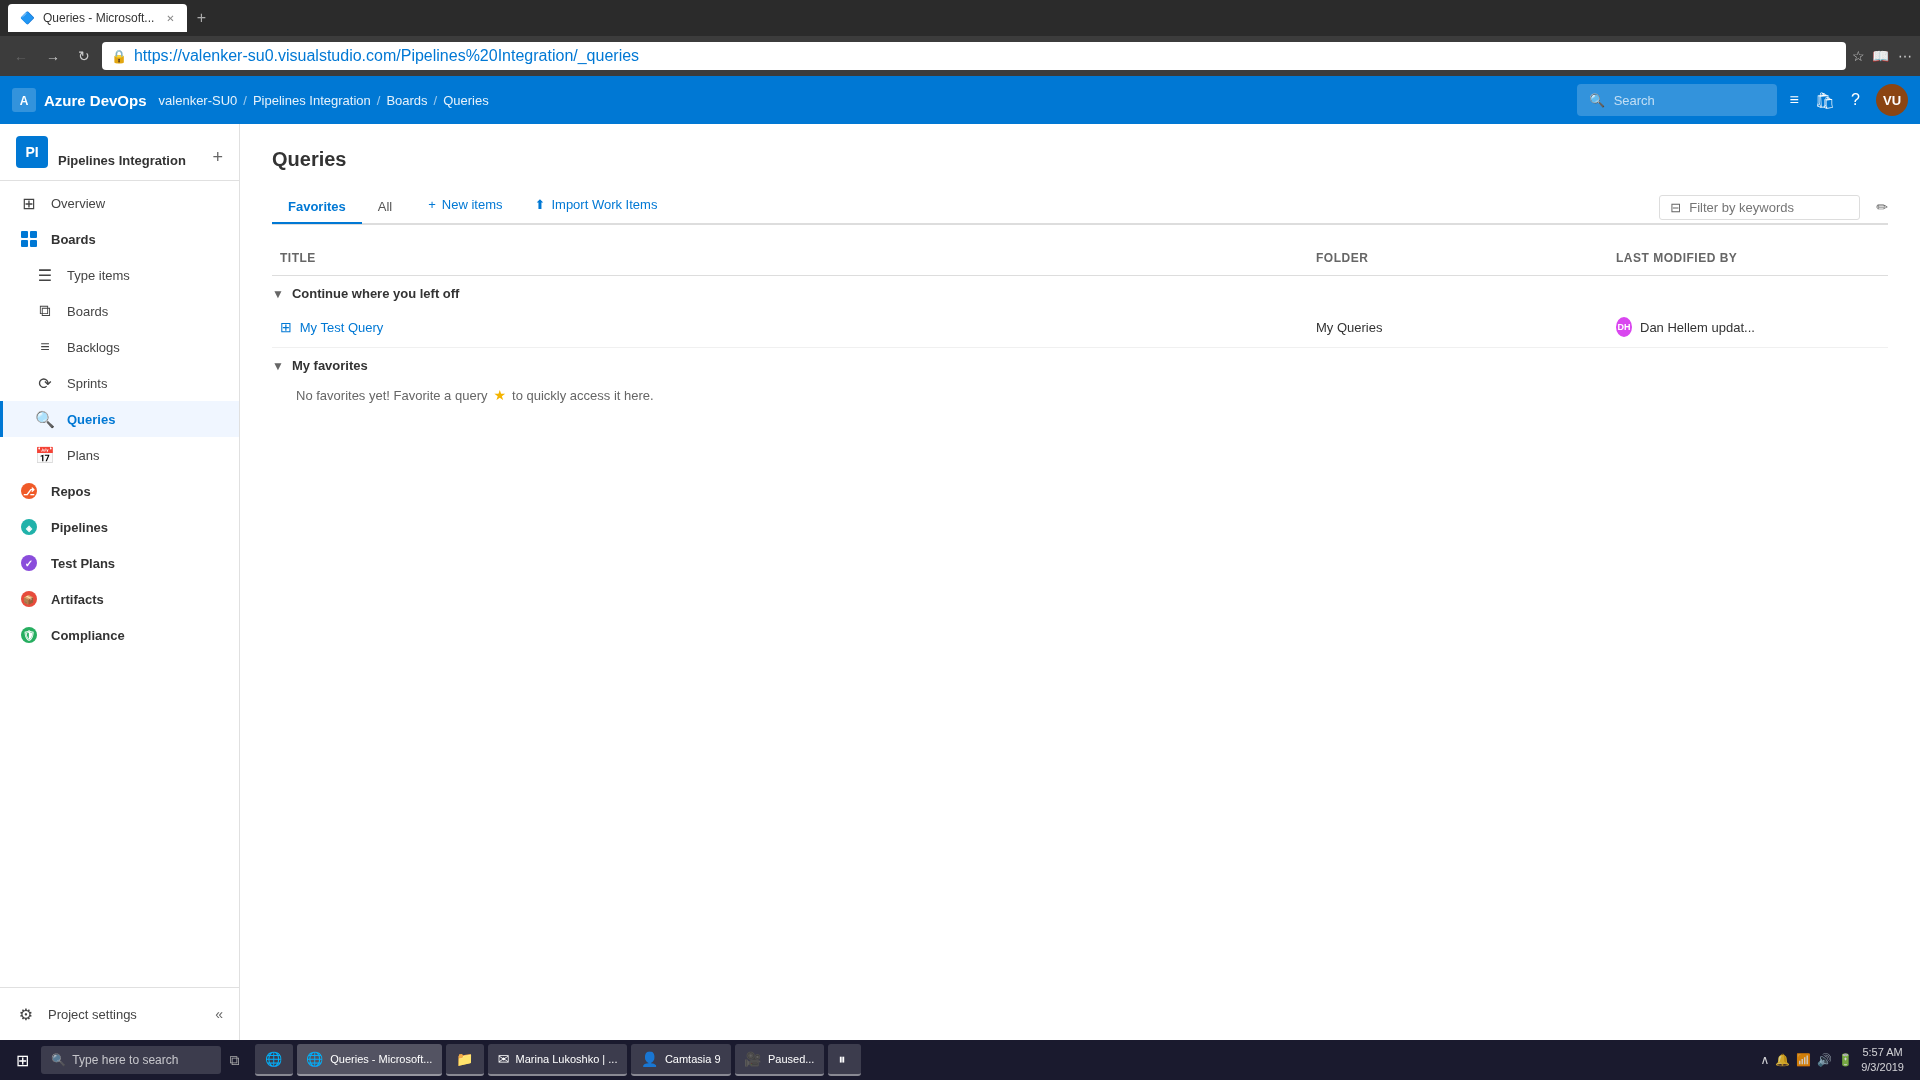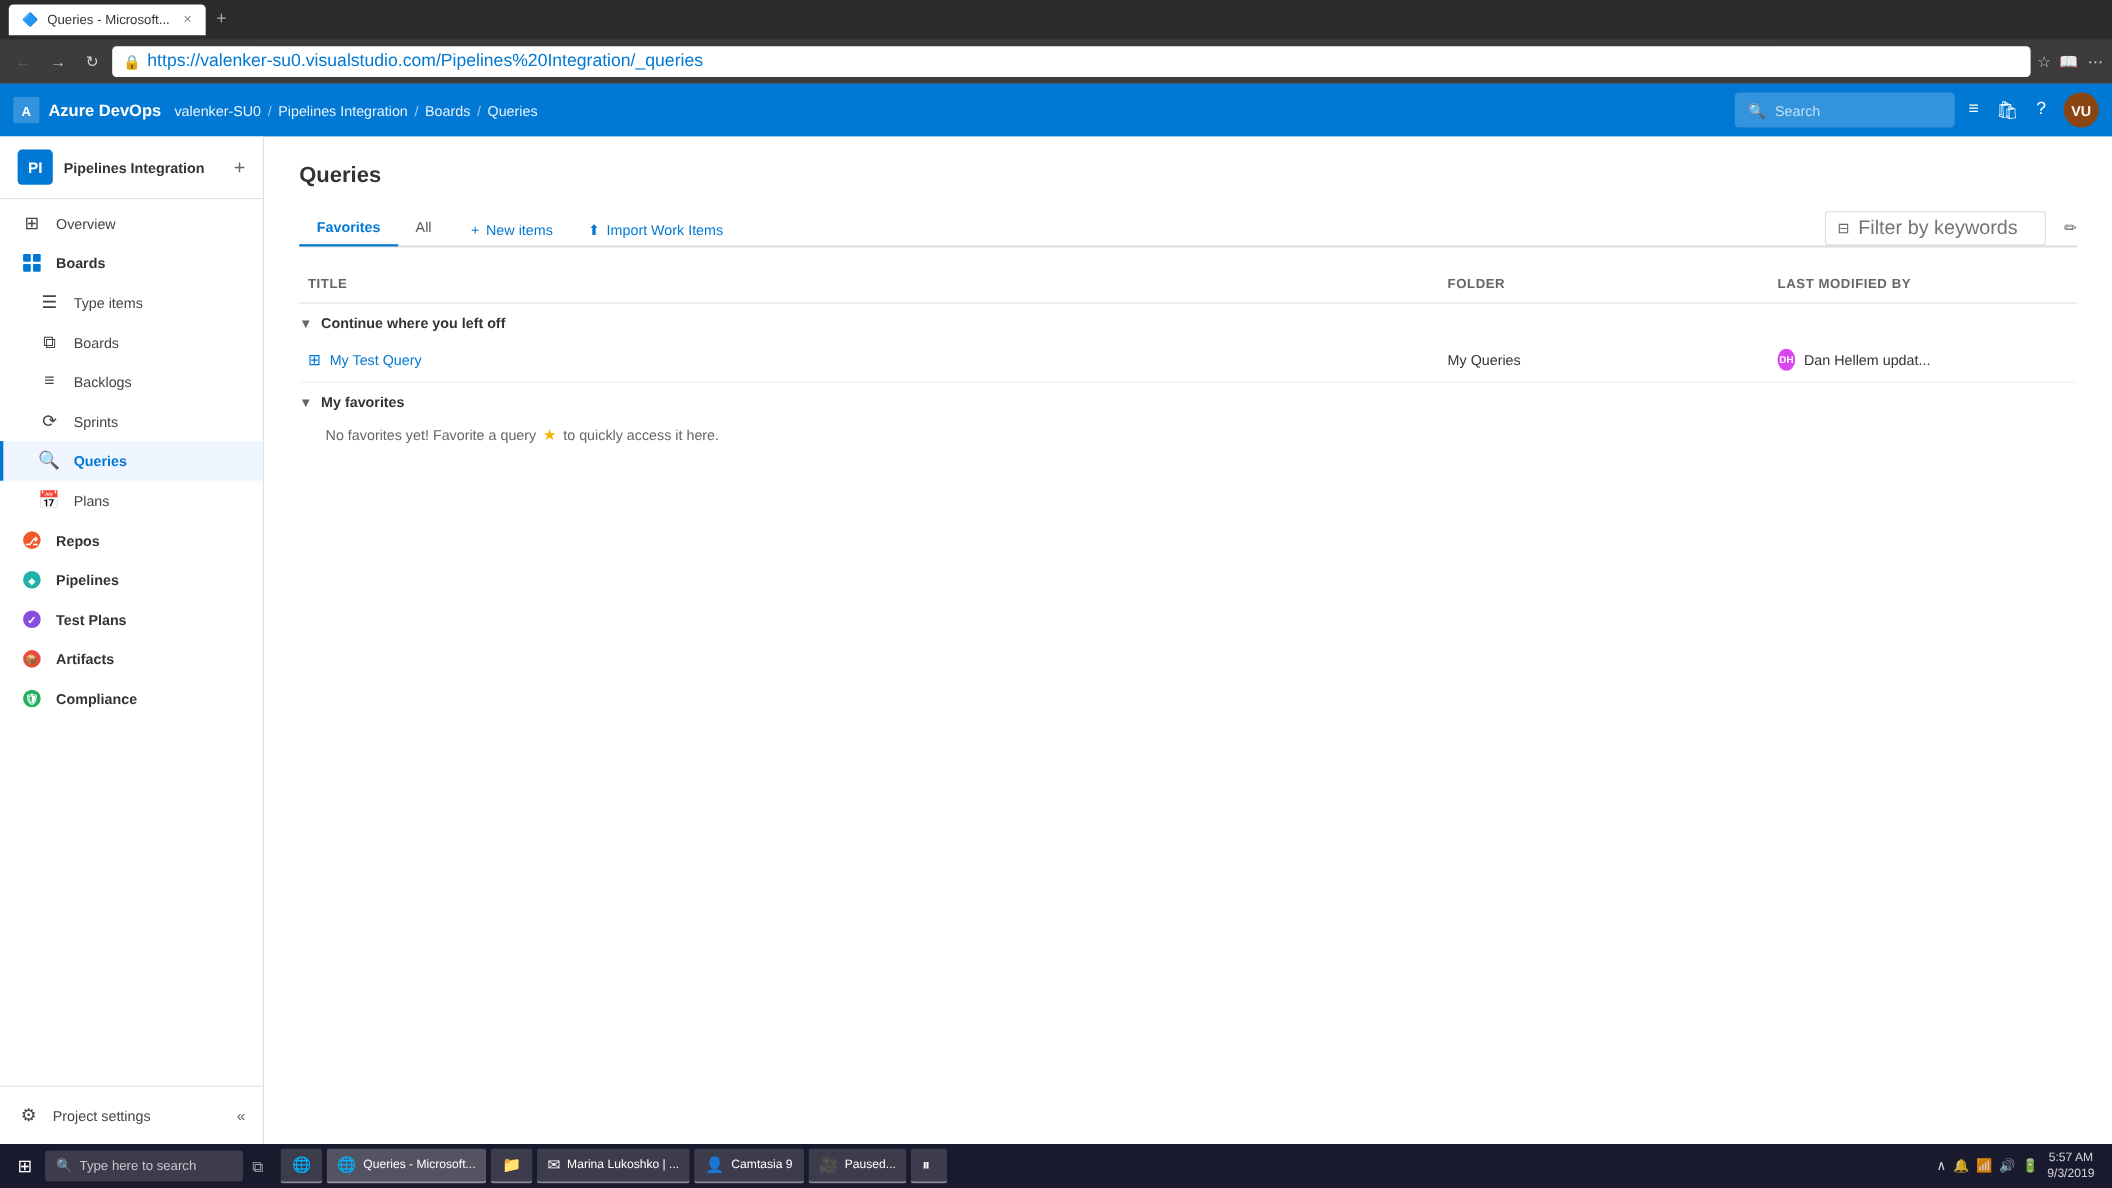--- a/index.html
+++ b/index.html
@@ -30,41 +30,41 @@
     .topbar-search { background: rgba(255,255,255,0.2); border: none; border-radius: 4px; padding: 4px 12px; color: #fff; font-size: 13px; width: 200px; display: flex; align-items: center; gap: 8px; height: 32px; }
     .topbar-actions { display: flex; align-items: center; gap: 16px; color: #fff; }
     .topbar-icon { font-size: 16px; cursor: pointer; }
     .avatar { width: 32px; height: 32px; border-radius: 50%; background: #8B4513; display: flex; align-items: center; justify-content: center; color: #fff; font-size: 13px; font-weight: 600; cursor: pointer; }
 
     
     .main-layout { display: flex; flex: 1; overflow: hidden; }
 
     
     .sidebar { background: #fff; width: 240px; display: flex; flex-direction: column; border-right: 1px solid #e0e0e0; overflow-y: auto; }
-    .sidebar-project { display: flex; align-items: center; gap: 10px; padding: 12px 16px; border-bottom: 1px solid #e0e0e0; }
+    .sidebar-project { display: flex; align-items: flex-end; gap: 10px; padding: 12px 16px; border-bottom: 1px solid #e0e0e0; }
     .project-icon { width: 32px; height: 32px; background: #0078d4; border-radius: 4px; display: flex; align-items: center; justify-content: center; color: #fff; font-weight: 700; font-size: 14px; }
     .project-name { font-weight: 600; font-size: 13px; color: #333; flex: 1; }
     .add-btn { color: #666; font-size: 18px; cursor: pointer; }
     .sidebar-nav { flex: 1; padding: 4px 0; }
     .sidebar-item { display: flex; align-items: center; gap: 12px; padding: 8px 16px; cursor: pointer; color: #444; font-size: 13px; border-left: 3px solid transparent; }
     .sidebar-item.active { background: #f0f6ff; border-left-color: #0078d4; color: #0078d4; font-weight: 600; }
     .sidebar-icon { width: 20px; height: 20px; display: flex; align-items: center; justify-content: center; font-size: 16px; flex-shrink: 0; }
     .sidebar-bottom { border-top: 1px solid #e0e0e0; padding: 8px 0; }
     .sidebar-settings { display: flex; align-items: center; gap: 12px; padding: 8px 16px; cursor: pointer; color: #444; font-size: 13px; }
     .collapse-btn { color: #666; font-size: 14px; cursor: pointer; margin-left: auto; }
 
     
     .content { flex: 1; overflow-y: auto; padding: 24px 32px; }
     .page-title { font-size: 20px; font-weight: 600; color: #333; margin-bottom: 20px; }
     .tabs { display: flex; align-items: center; border-bottom: 1px solid #ddd; margin-bottom: 16px; gap: 0; }
     .tab { padding: 8px 16px; cursor: pointer; font-size: 13px; color: #555; border-bottom: 2px solid transparent; margin-bottom: -1px; }
     .tab.active { color: #0078d4; border-bottom-color: #0078d4; font-weight: 600; }
     .tab-action { display: flex; align-items: center; gap: 6px; padding: 6px 12px; color: #0078d4; font-size: 13px; cursor: pointer; margin-left: 8px; }
     .filter-box { margin-left: auto; display: flex; align-items: center; border: 1px solid #ddd; border-radius: 3px; padding: 4px 10px; gap: 8px; }
-    .filter-input { border: none; outline: none; font-size: 18px; color: #666; width: 160px; }
+    .filter-input { border: none; outline: none; font-size: 13px; color: #666; width: 160px; }
     .edit-icon { color: #666; cursor: pointer; font-size: 14px; margin-left: 8px; }
 
     
     .table-header { display: grid; grid-template-columns: 1fr 300px 280px; padding: 6px 0; border-bottom: 1px solid #ddd; color: #666; font-size: 12px; font-weight: 600; text-transform: uppercase; letter-spacing: 0.5px; }
     .th { padding: 4px 8px; }
     .section-header { display: flex; align-items: center; gap: 8px; padding: 10px 0 6px; font-size: 13px; font-weight: 600; color: #333; cursor: pointer; }
     .section-toggle { color: #666; font-size: 12px; }
     .query-row { display: grid; grid-template-columns: 1fr 300px 280px; padding: 6px 0; border-bottom: 1px solid #f0f0f0; align-items: center; cursor: pointer; }
     .query-cell { padding: 4px 8px; font-size: 13px; color: #333; }
     .query-title { display: flex; align-items: center; gap: 8px; }
@@ -246,21 +246,21 @@
         <span>Project settings</span>
         <span class="collapse-btn">«</span>
       </div>
     </div>
   </div>
 
   <div class="content">
     <h1 class="page-title">Queries</h1>
 
     <div style="display:flex; align-items:center; border-bottom:2px solid #ddd; margin-bottom:16px;">
-      <div class="tabs" style="border-bottom:none; margin-bottom:0; flex:1; align-items:flex-end;">
+      <div class="tabs" style="border-bottom:none; margin-bottom:0; flex:1; align-items:flex-start;">
         <div class="tab active">Favorites</div>
         <div class="tab">All</div>
         <div class="tab-action">
           <span>+</span>
           <span>New items</span>
         </div>
         <div class="tab-action">
           <span>⬆</span>
           <span>Import Work Items</span>
         </div>

